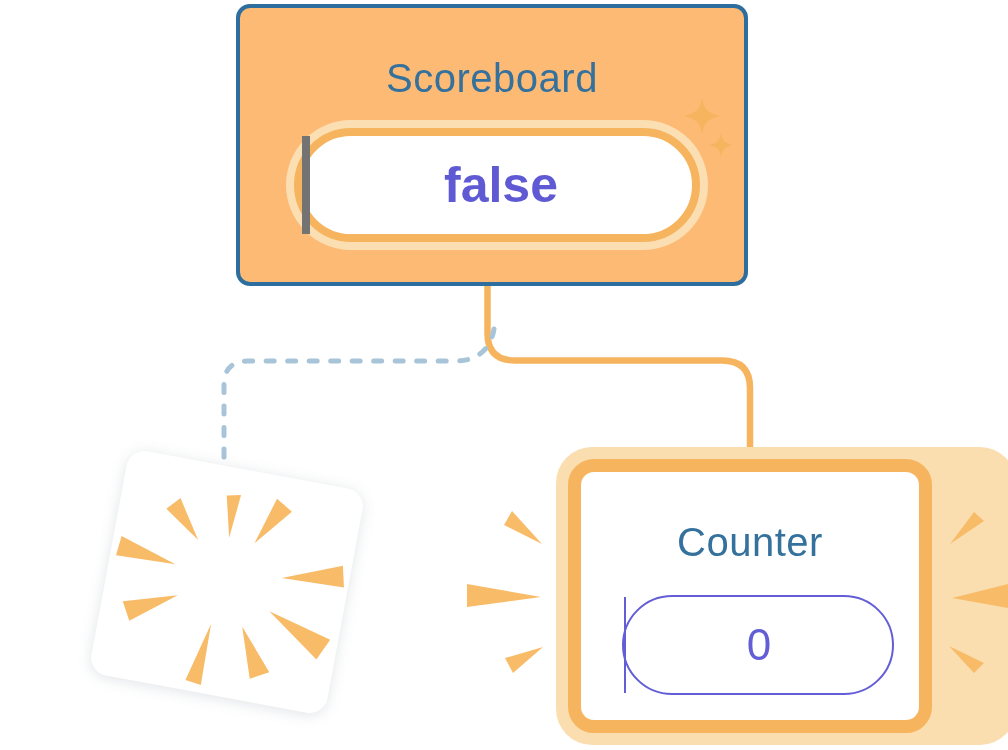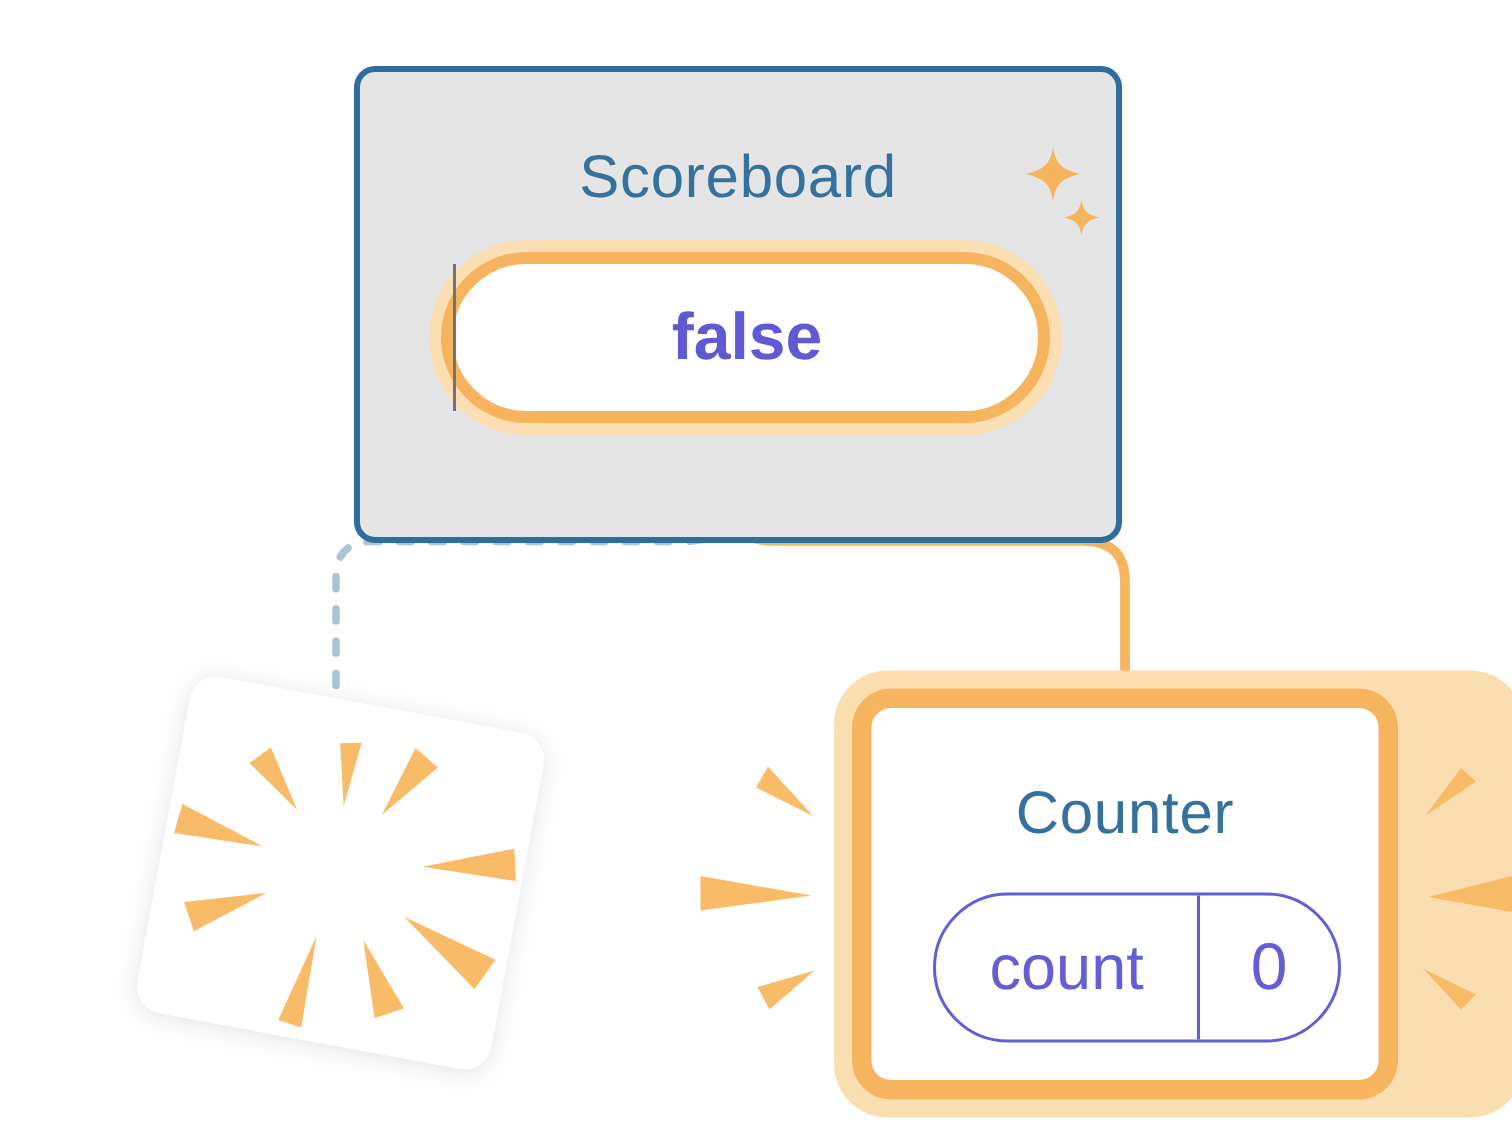--- a/index.html
+++ b/index.html
@@ -9,27 +9,26 @@
     height: 750px;
     overflow: hidden;
     background: #ffffff;
     font-family: "Liberation Sans", sans-serif;
   }
   .layer { position: absolute; left: 0; top: 0; pointer-events: none; }
 
   
   .card-scoreboard {
     position: absolute; left: 236px; top: 4px;
-    width: 512px; height: 318px;
+    width: 512px; height: 282px;
     box-sizing: border-box;
-    background: #e5e5e5;
+    background: #fdba74;
     border: 4px solid #2d6e9e;
     border-radius: 14px;
     z-index: 2;
-    margin-top: 40px;
   }
   .sb-title {
     position: absolute; left: 0; top: 48px; width: 100%;
     text-align: center;
     font-size: 40px; line-height: 44px; font-weight: 500;
     color: #35719d;
     letter-spacing: 0.5px;
   }
   .sb-pill {
     position: absolute; left: 54px; top: 120px;
@@ -41,23 +40,23 @@
     box-shadow: 0 0 0 8px #fbdfb3;
     display: flex; align-items: stretch;
   }
   .sb-pill .cell-name {
     flex: 0 0 61%;
     display: flex; align-items: center; justify-content: center;
     font-size: 42px; color: #645ed6;
   }
   .sb-pill .cell-value {
     flex: 1 1 auto;
-    border-left: 2px solid #737373;
+    border-left: 8px solid #737373;
     display: flex; align-items: center; justify-content: center;
-    font-size: 44px; font-weight: 700; color: #5f5ad4;
+    font-size: 50px; font-weight: 700; color: #5f5ad4;
   }
 
   
   .counter-halo {
     position: absolute; left: 556px; top: 447px;
     width: 460px; height: 298px;
     background: #fbdeb0;
     border-radius: 36px;
     z-index: 2;
   }
@@ -142,21 +141,20 @@
     <div class="sb-title">Scoreboard</div>
     <div class="sb-pill">
       <div class="cell-value">false</div>
     </div>
   </div>
 
   <div class="counter-halo">
     <div class="card-counter">
       <div class="cnt-title">Counter</div>
       <div class="cnt-pill">
-        <div class="cell-name">count</div>
         <div class="cell-value">0</div>
       </div>
     </div>
   </div>
 
   <svg class="layer fx" width="1008" height="750" viewBox="0 0 1008 750">
     <g fill="#f6b45f">
       <path d="M 702 98 C 703.7 109 707.5 112.8 720 116 C 707.5 119.2 703.7 123 702 134 C 700.3 123 696.5 119.2 684 116 C 696.5 112.8 700.3 109 702 98 Z"></path>
       <path d="M 721 133 C 722.2 140.5 724.8 143.5 733 145 C 724.8 146.5 722.2 149.5 721 157 C 719.8 149.5 717.2 146.5 709 145 C 717.2 143.5 719.8 140.5 721 133 Z"></path>
     </g>

